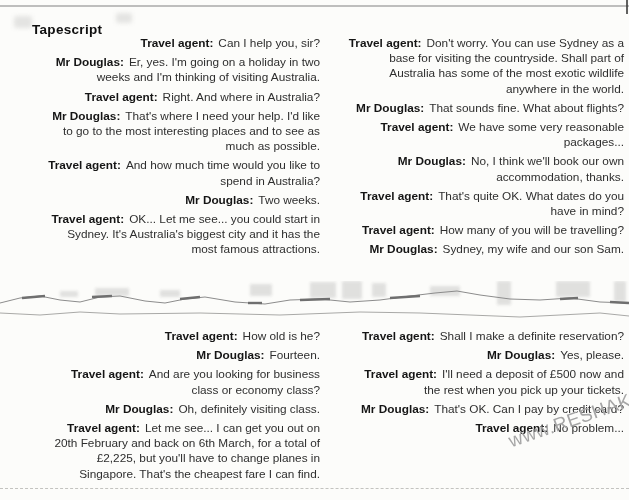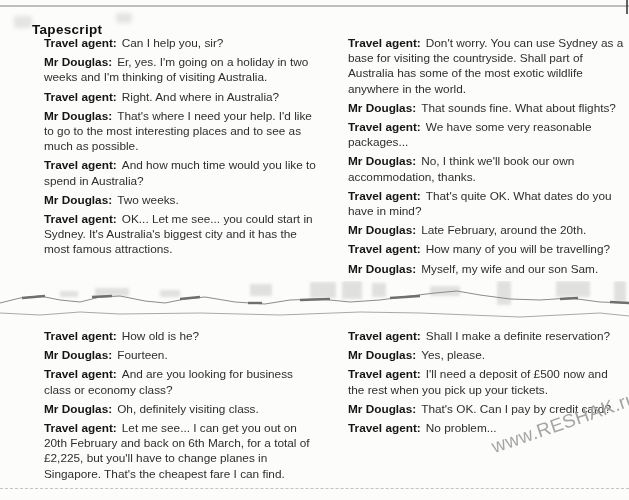--- a/index.html
+++ b/index.html
@@ -4,20 +4,21 @@
 <style>
   html, body { margin: 0; padding: 0; background: #ffffff; }
   .page {
     position: relative;
     width: 629px;
     height: 500px;
     background: #fcfcfa;
     overflow: hidden;
     font-family: "Liberation Sans", sans-serif;
     color: #2e2e2e;
+    text-align: right;
   }
   .top-rule {
     position: absolute; left: 0; right: 0; top: 5px;
     border-top: 2px solid #9c9c9c; opacity: .65;
   }
   .edge-mark {
     position: absolute; right: 1px; top: 0; width: 2px; height: 14px;
     background: #3a3a3a; opacity: .8;
   }
   .doc-title {
@@ -81,23 +82,22 @@
         <p class="line"><strong class="speaker">Travel agent:</strong><span>And how much time would you like to spend in Australia?</span></p>
         <p class="line"><strong class="speaker">Mr Douglas:</strong><span>Two weeks.</span></p>
         <p class="line"><strong class="speaker">Travel agent:</strong><span>OK... Let me see... you could start in Sydney. It's Australia's biggest city and it has the most famous attractions.</span></p>
       </div>
     <div class="col">
         <p class="line"><strong class="speaker">Travel agent:</strong><span>Don't worry. You can use Sydney as a base for visiting the countryside. Shall part of Australia has some of the most exotic wildlife anywhere in the world.</span></p>
         <p class="line"><strong class="speaker">Mr Douglas:</strong><span>That sounds fine. What about flights?</span></p>
         <p class="line"><strong class="speaker">Travel agent:</strong><span>We have some very reasonable packages...</span></p>
         <p class="line"><strong class="speaker">Mr Douglas:</strong><span>No, I think we'll book our own accommodation, thanks.</span></p>
         <p class="line"><strong class="speaker">Travel agent:</strong><span>That's quite OK. What dates do you have in mind?</span></p>
-        <p class="line"><strong class="speaker">Mr Douglas:</strong><span>Late February, around the 20th.</span></p>
         <p class="line"><strong class="speaker">Travel agent:</strong><span>How many of you will be travelling?</span></p>
-        <p class="line"><strong class="speaker">Mr Douglas:</strong><span>Myself, my wife and our son Sam.</span></p>
+        <p class="line"><strong class="speaker">Mr Douglas:</strong><span>Sydney, my wife and our son Sam.</span></p>
       </div>
   </div>
 
   <svg class="torn-edge" viewBox="0 0 629 42">
     <defs>
       <filter id="b" x="-20%" y="-20%" width="140%" height="140%">
         <feGaussianBlur stdDeviation="1.6"></feGaussianBlur>
       </filter>
     </defs>
     <g filter="url(#b)" fill="#cfcfcd" opacity="0.6">

